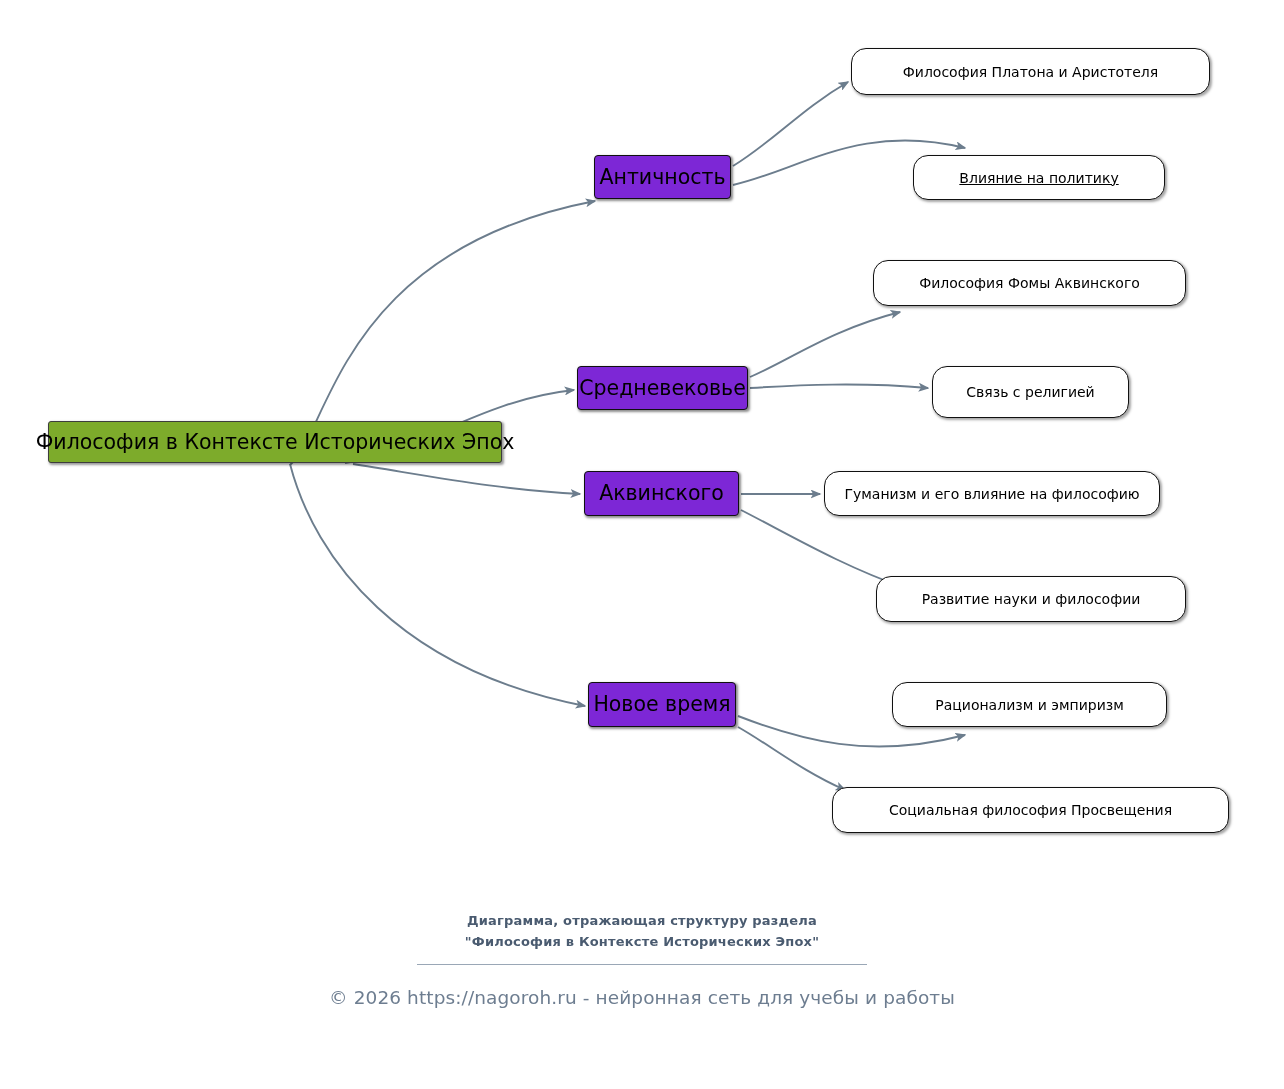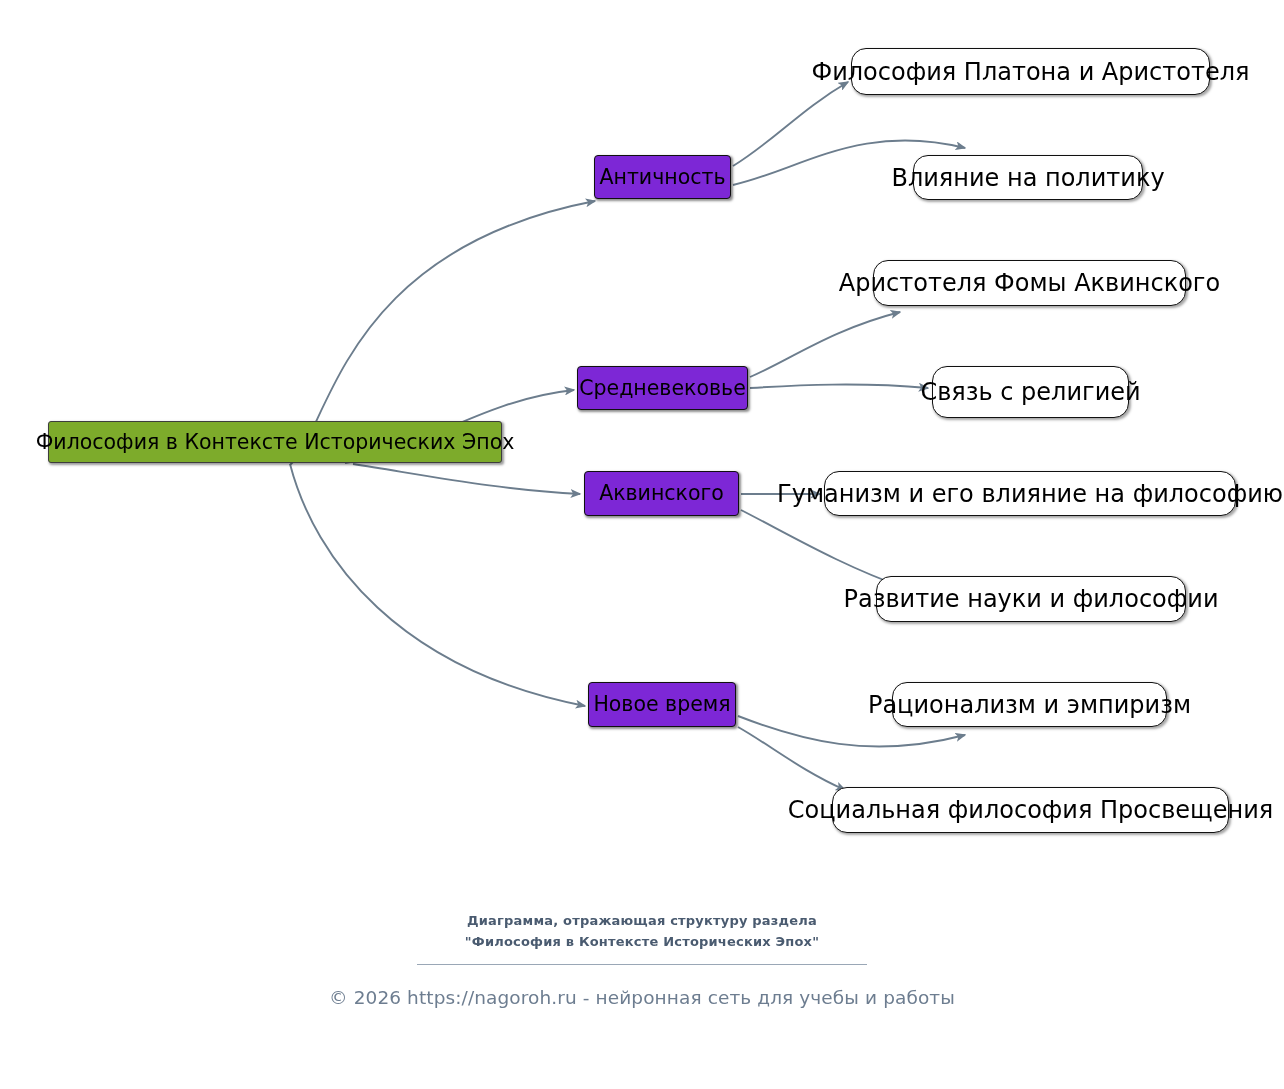--- a/index.html
+++ b/index.html
@@ -55,21 +55,21 @@
     border: 1.6px solid #101010;
     border-radius: 4px;
     font-size: 20.5px;
     box-shadow: 1.5px 1.5px 2.5px rgba(0,0,0,0.45);
   }
 
   .node-leaf {
     background: #ffffff;
     border: 1.6px solid #111111;
     border-radius: 15px;
-    font-size: 24px;
+    font-size: 14px;
     box-shadow: 1.5px 1.5px 2.5px rgba(0,0,0,0.35);
   }
 
   #footer {
     position: absolute;
     left: 0;
     top: 910px;
     width: 1284px;
     text-align: center;
   }
@@ -127,36 +127,36 @@
     <span>Философия в Контексте Исторических Эпох</span>
   </div>
 
   <div id="node-host">
       <div class="node node-branch" style="left: 594px; top: 155px; width: 137px; height: 44px; background: rgb(125, 39, 214);">
         <span>Античность</span>
       </div>
       <div class="node node-leaf" style="left: 851px; top: 48px; width: 359px; height: 47px;">
         <span>Философия Платона и Аристотеля</span>
       </div>
-      <div class="node node-leaf" style="left: 913px; top: 155px; width: 230px; height: 45px;">
+      <div class="node node-leaf" style="left: 913px; top: 155px; width: 252px; height: 45px; text-decoration: underline;">
         <span>Влияние на политику</span>
       </div>
       <div class="node node-branch" style="left: 577px; top: 366px; width: 171px; height: 44px; background: rgb(125, 39, 214);">
         <span>Средневековье</span>
       </div>
       <div class="node node-leaf" style="left: 873px; top: 260px; width: 313px; height: 46px;">
-        <span>Аристотеля Фомы Аквинского</span>
+        <span>Философия Фомы Аквинского</span>
       </div>
       <div class="node node-leaf" style="left: 932px; top: 366px; width: 197px; height: 52px;">
         <span>Связь с религией</span>
       </div>
       <div class="node node-branch" style="left: 584px; top: 471px; width: 155px; height: 45px; background: rgb(125, 39, 214);">
         <span>Аквинского</span>
       </div>
-      <div class="node node-leaf" style="left: 824px; top: 471px; width: 412px; height: 45px;">
+      <div class="node node-leaf" style="left: 824px; top: 471px; width: 336px; height: 45px;">
         <span>Гуманизм и его влияние на философию</span>
       </div>
       <div class="node node-leaf" style="left: 876px; top: 576px; width: 310px; height: 46px;">
         <span>Развитие науки и философии</span>
       </div>
       <div class="node node-branch" style="left: 588px; top: 682px; width: 148px; height: 45px; background: rgb(125, 39, 214);">
         <span>Новое время</span>
       </div>
       <div class="node node-leaf" style="left: 892px; top: 682px; width: 275px; height: 45px;">
         <span>Рационализм и эмпиризм</span>

